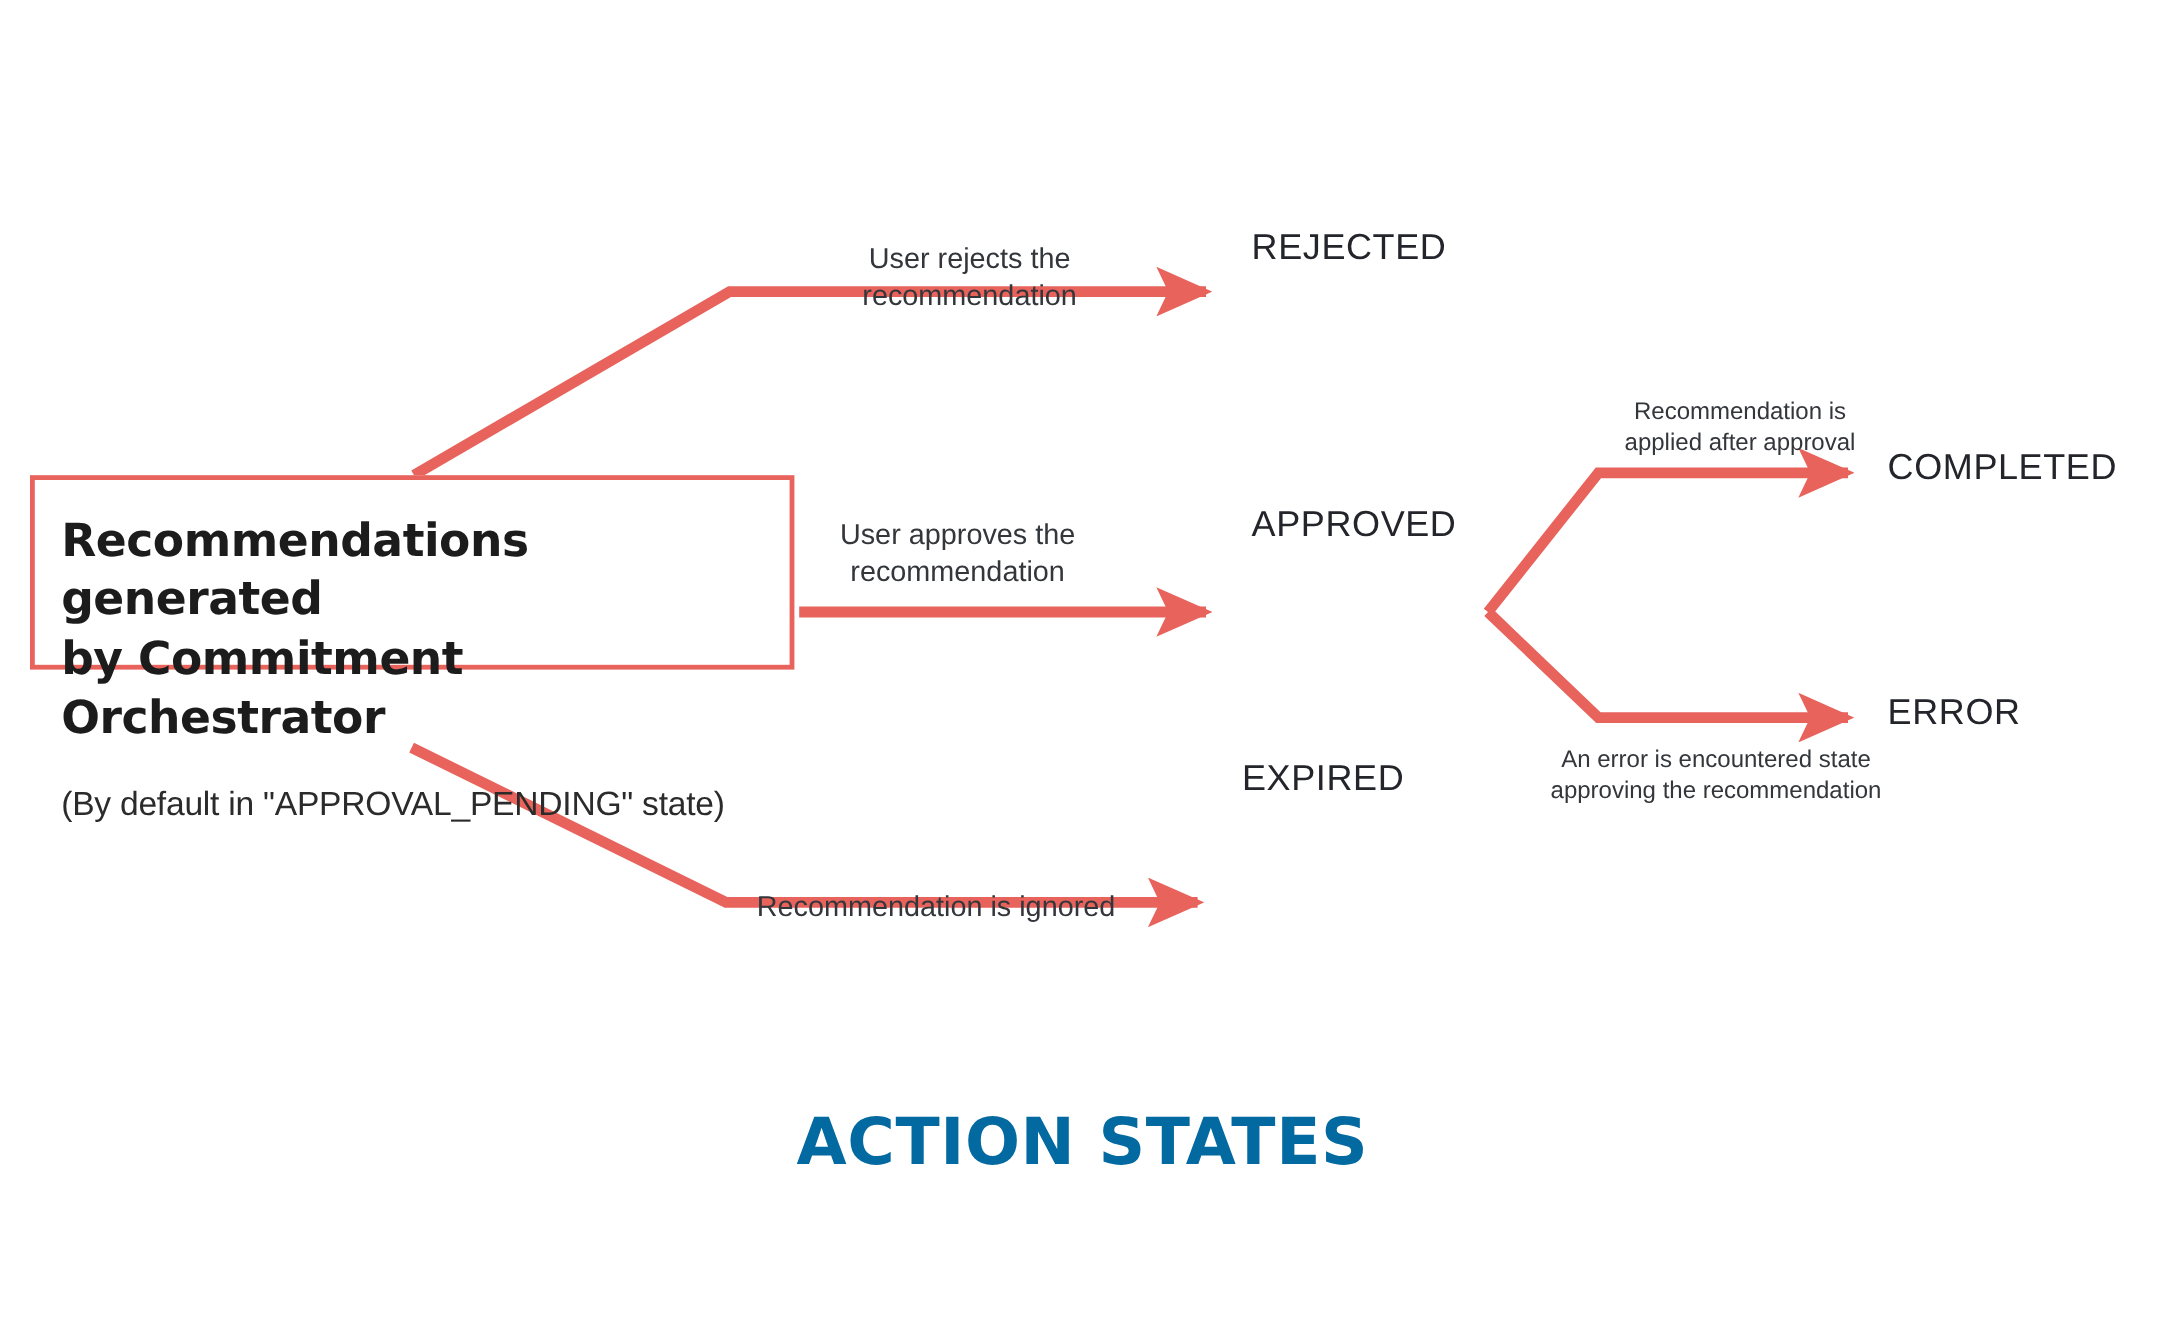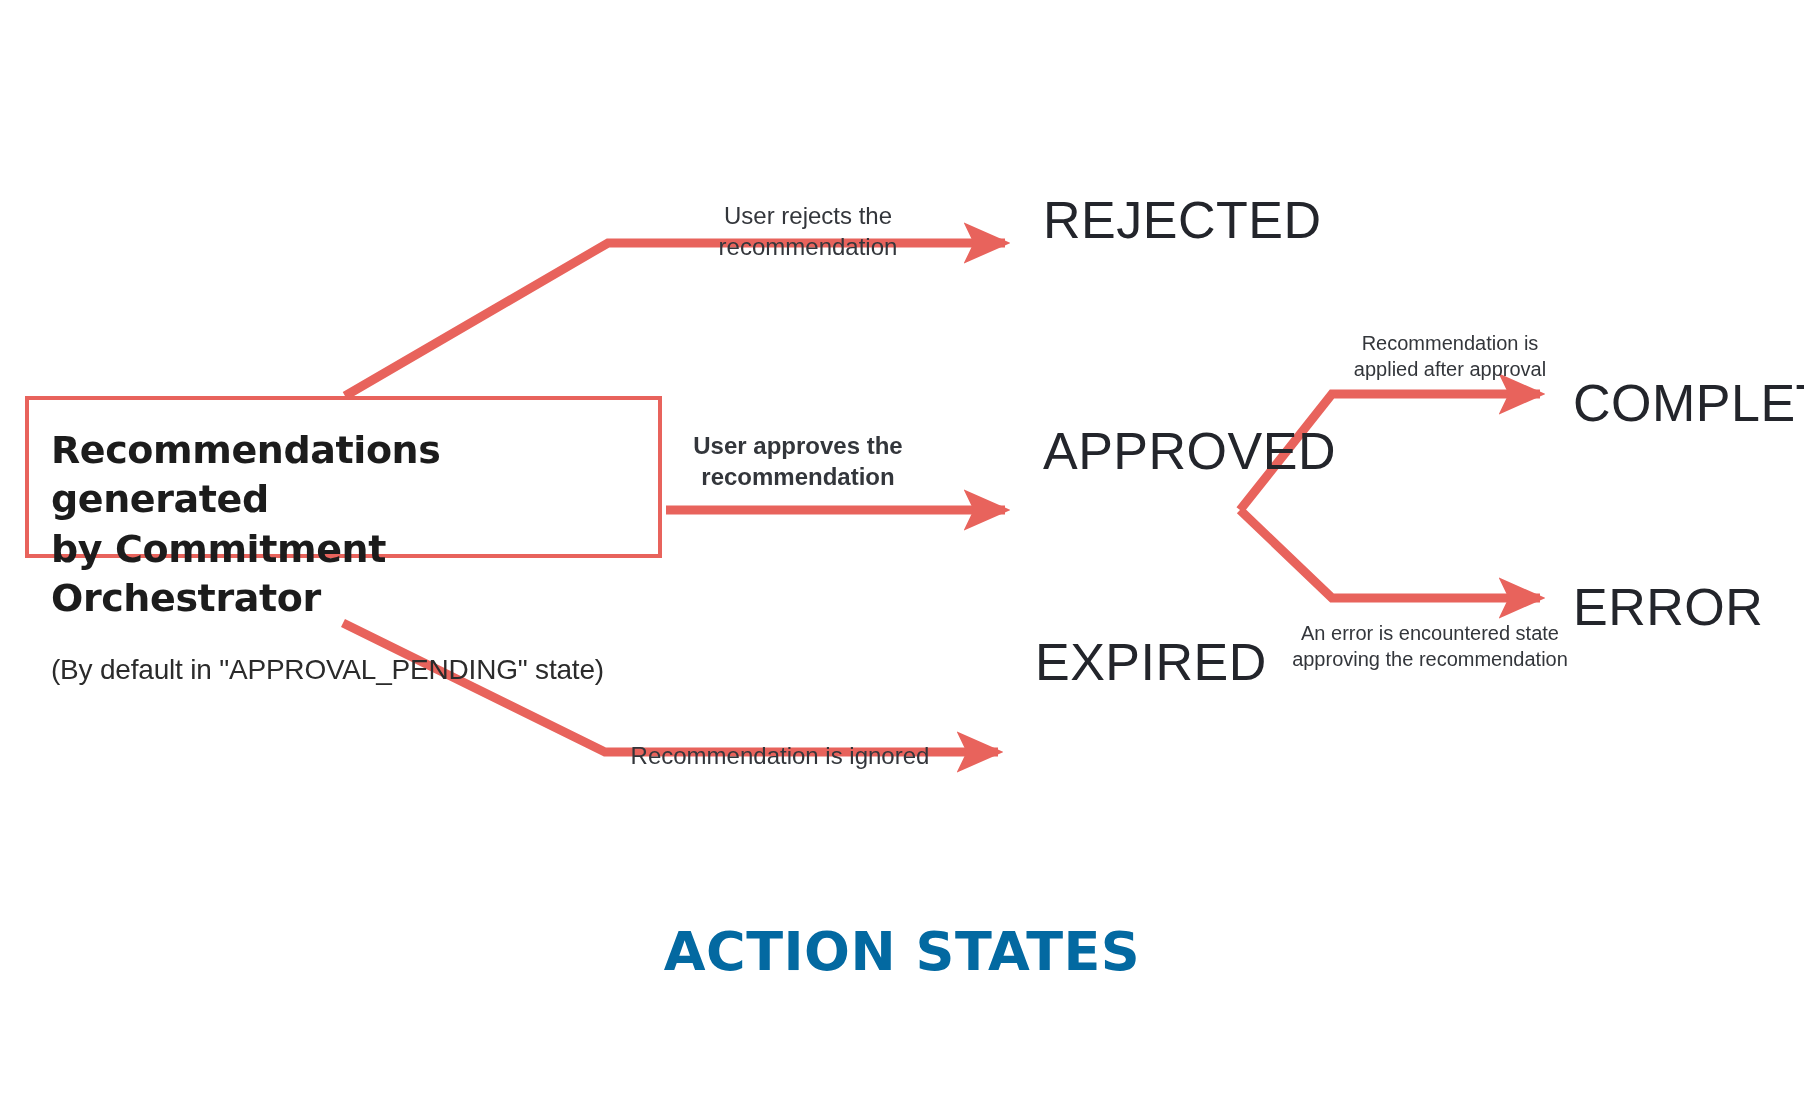--- a/index.html
+++ b/index.html
@@ -56,21 +56,21 @@
     color: #2b2b2b;
     margin: 30px 0 0 0;
     letter-spacing: -0.2px;
   }
 
   
   .state-label {
     position: absolute;
     font-family: "Liberation Sans", sans-serif;
     font-weight: 300;
-    font-size: 52px;
+    font-size: 30px;
     letter-spacing: 0.5px;
     color: #23252b;
     white-space: nowrap;
   }
   .state-rejected  { left: 1043px; top: 190px; }
   .state-approved  { left: 1043px; top: 421px; }
   .state-expired   { left: 1035px; top: 632px; }
   .state-completed { left: 1573px; top: 373px; }
   .state-error     { left: 1573px; top: 577px; }
 
@@ -81,21 +81,21 @@
     font-weight: 400;
     color: #33363b;
     text-align: center;
     white-space: pre-line;
     line-height: 1.30;
   }
   .edge-label.big   { font-size: 24px; }
   .edge-label.small { font-size: 20px; }
 
   .edge-reject   { left: 618px;  top: 160px; width: 380px; margin-top: 40px; }
-  .edge-approve  { left: 608px;  top: 430px; width: 380px; font-weight: bold; }
+  .edge-approve  { left: 608px;  top: 430px; width: 380px; }
   .edge-expire   { left: 570px;  top: 740px; width: 420px; }
   .edge-applied  { left: 1300px; top: 330px; width: 300px; text-align: center; }
   .edge-error    { left: 1250px; top: 620px; width: 360px; }
 
   
   .footer-title {
     position: absolute;
     left: 0;
     top: 920px;
     width: 1804px;

